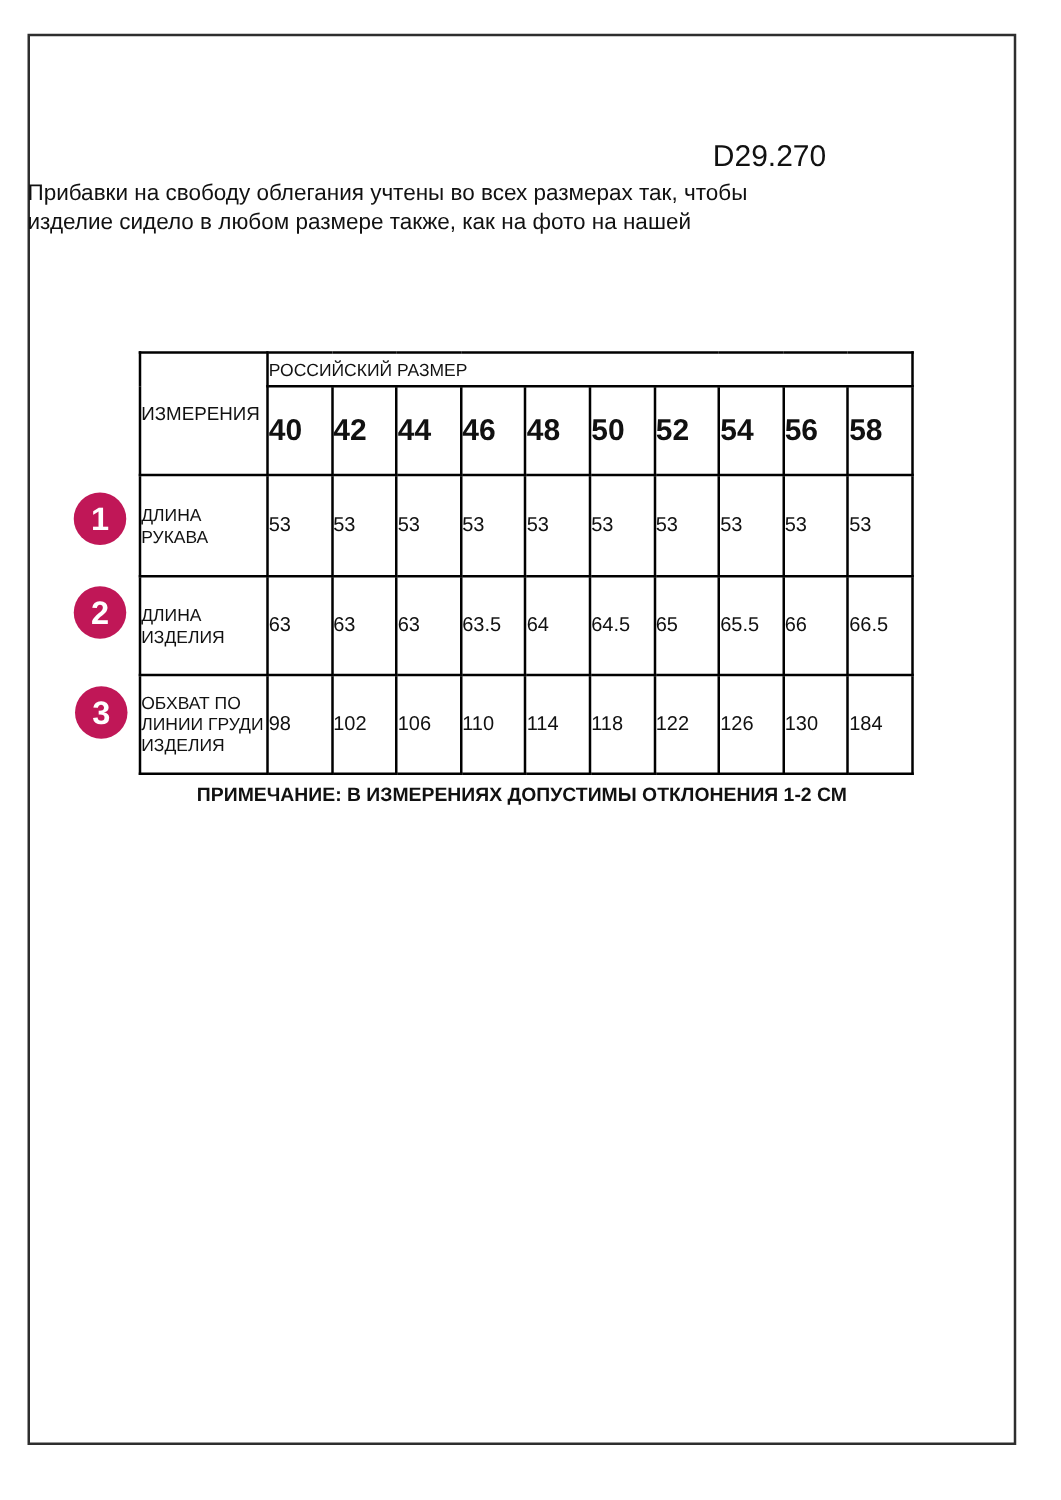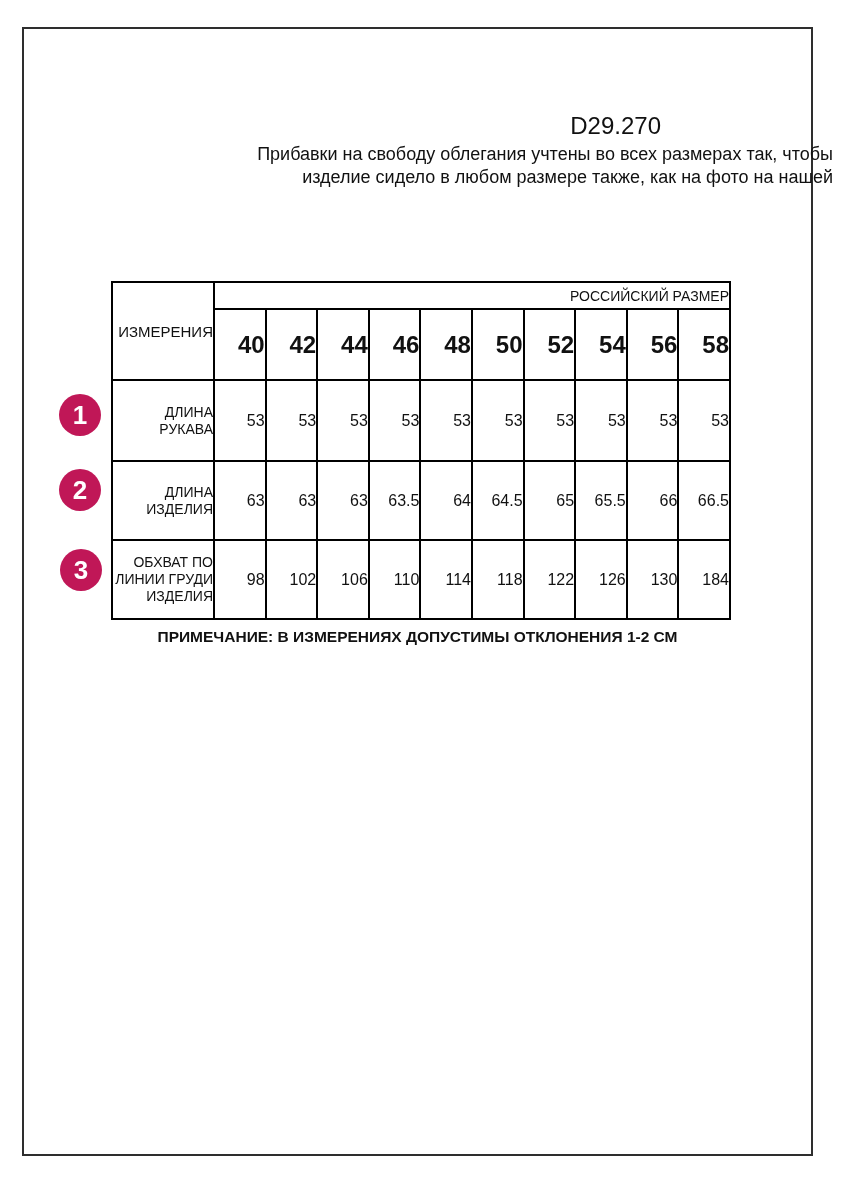--- a/index.html
+++ b/index.html
@@ -46,38 +46,37 @@
     width: 639px;
     text-align: right;
     font-size: 24px;
     color: #111;
   }
   .description {
     position: absolute;
     left: 22px;
     top: 143px;
     width: 791px;
-    text-align: right;
+    text-align: left;
     font-size: 18px;
     line-height: 23px;
     color: #111;
-    margin-left: 20px;
   }
 
   table.size-table {
     position: absolute;
     left: 111px;
     top: 281px;
     width: 620px;
     border-collapse: collapse;
     table-layout: fixed;
   }
   table.size-table td {
     border: 2px solid #000;
-    text-align: right;
+    text-align: left;
     vertical-align: middle;
     padding: 0;
     color: #111;
   }
   td.corner-cell   { font-size: 15px; }
   td.group-header  { font-size: 14px; height: 25px; }
   td.size-cell     { font-size: 24px; font-weight: bold; height: 69px; }
   td.label-cell    { font-size: 14px; line-height: 17px; padding: 4px 5px; }
   td.value-cell    { font-size: 16px; margin-top: 44px; }
   tr.row-1 td { height: 79px; }

